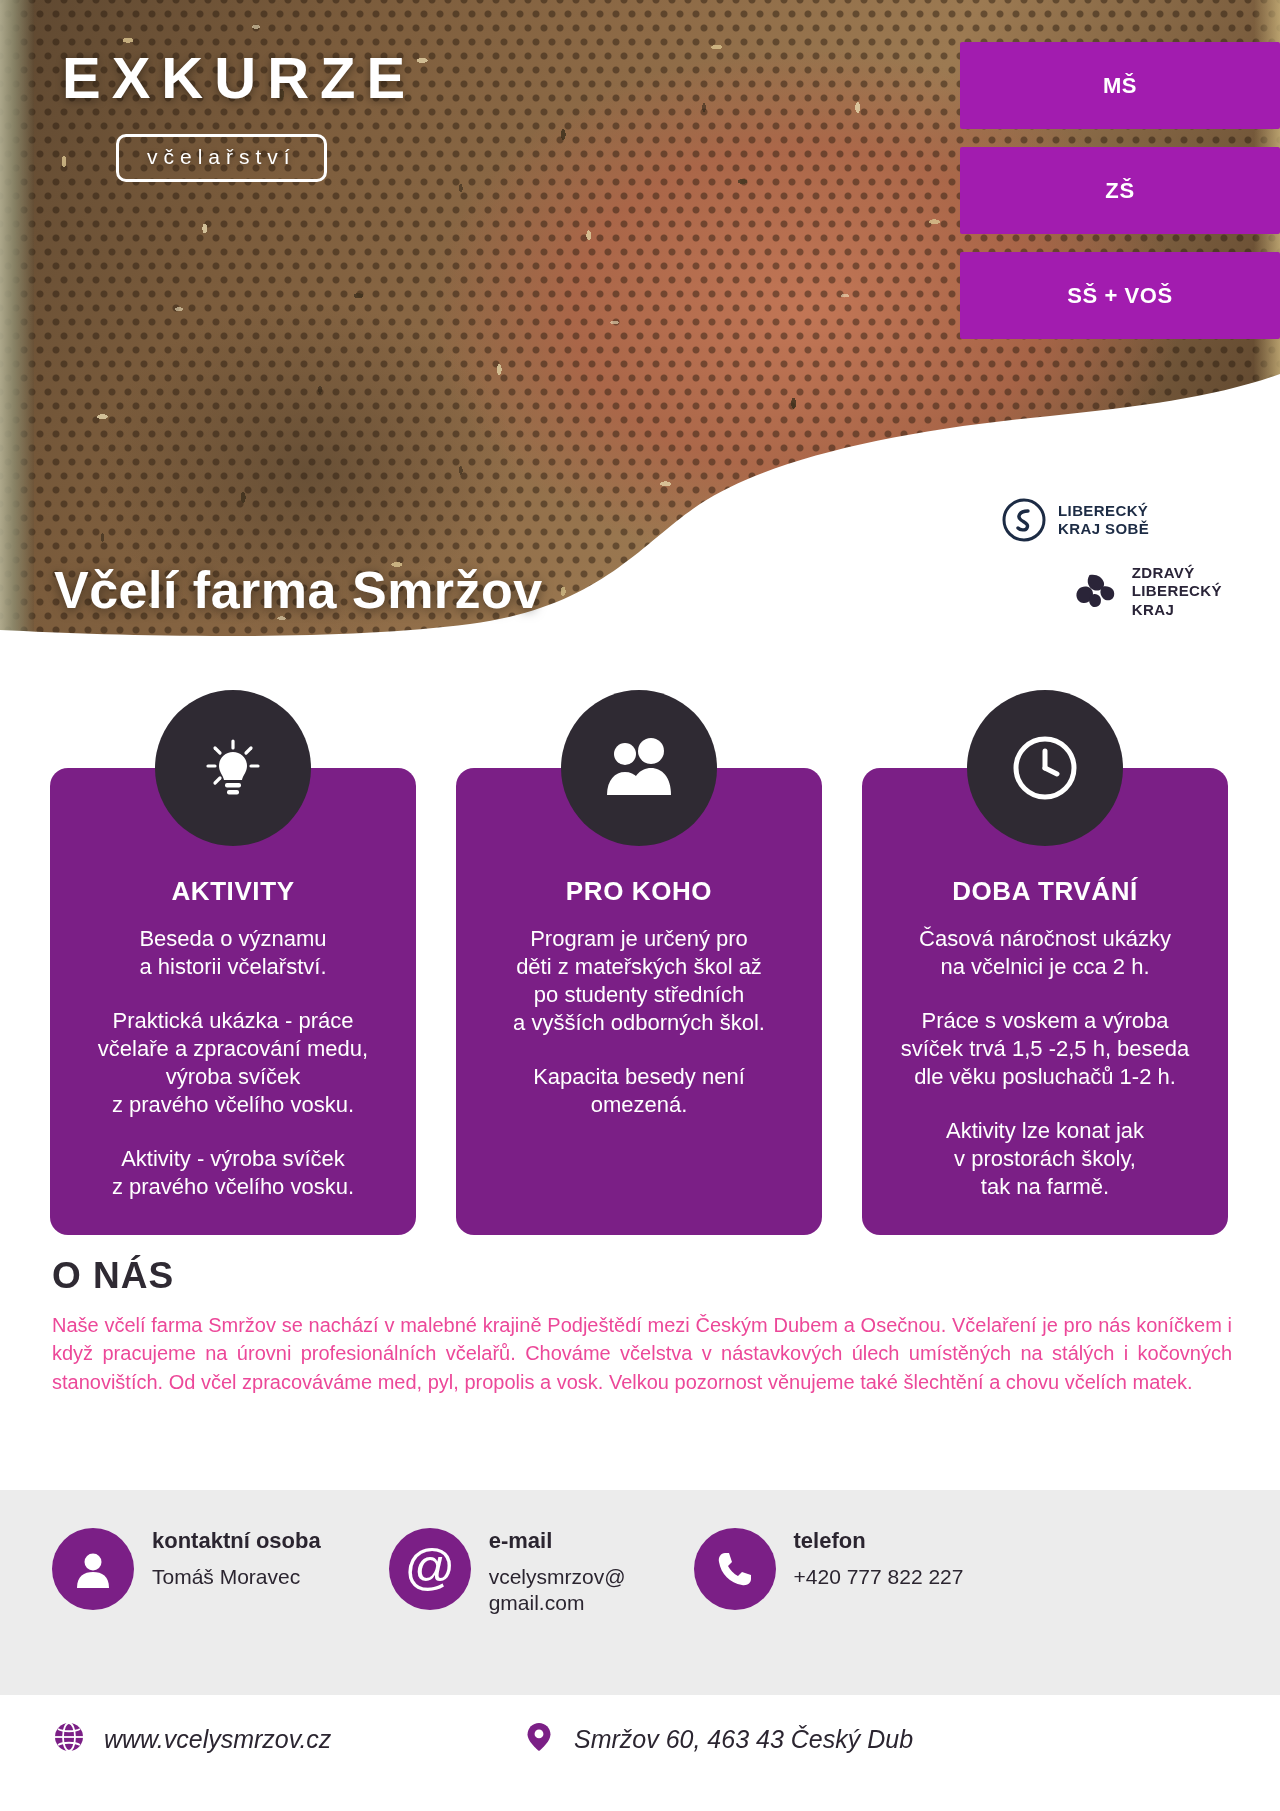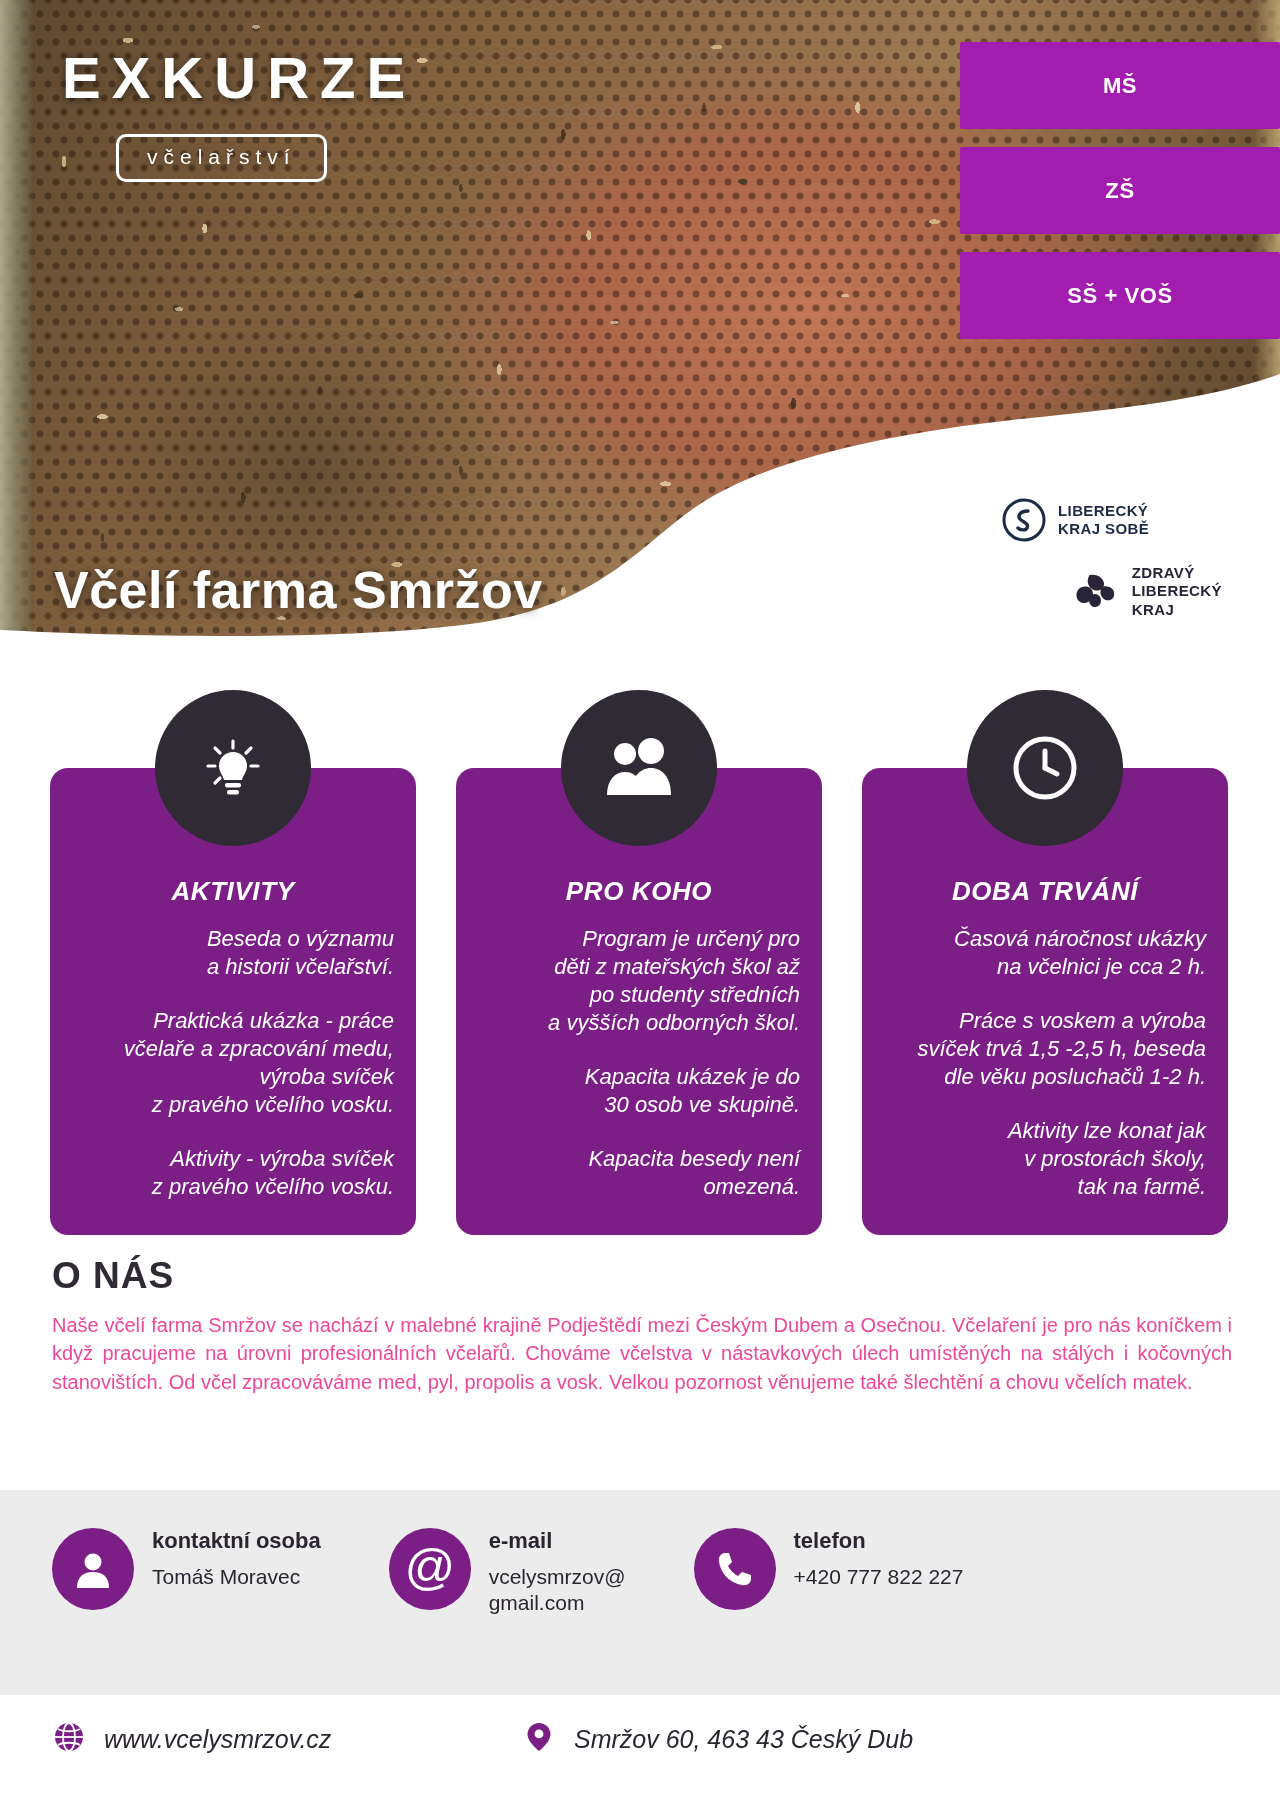--- a/index.html
+++ b/index.html
@@ -201,21 +201,20 @@
     gap: 40px;
   }
   .card {
     position: relative;
     width: 366px;
     background: #7b1f86;
     border-radius: 18px;
     padding: 108px 22px 26px;
     color: #ffffff;
     text-align: center;
-    font-style: italic;
   }
   .card-icon {
     position: absolute;
     top: -78px;
     left: 50%;
     transform: translateX(-50%);
     width: 156px;
     height: 156px;
     border-radius: 50%;
     background: #2f2a33;
@@ -226,21 +225,20 @@
   .card-title {
     font-size: 26px;
     font-weight: bold;
     letter-spacing: .6px;
     margin-bottom: 18px;
   }
   .card-para {
     font-size: 22px;
     line-height: 1.27;
     margin-bottom: 26px;
-    text-align: right;
   }
   .card-para:last-child { margin-bottom: 0; }
   .card.tall { padding-bottom: 34px; }
 
   
   .about {
     position: absolute;
     top: 1255px;
     left: 52px;
     width: 1180px;
@@ -417,22 +415,20 @@
         <path d="M6 58 C6 43 14 35 24 35 C34 35 42 43 42 58 Z" fill="#ffffff"></path>
         <circle cx="50" cy="14" r="13" fill="#ffffff"></circle>
         <path d="M30 58 C30 40 39 31 50 31 C61 31 70 40 70 58 Z" fill="#ffffff"></path>
       </svg>
     </div>
     <div class="card-title">PRO KOHO</div>
     <div class="card-para" style="white-space: pre-line">Program je určený pro
 děti z mateřských škol až
 po studenty středních
 a vyšších odborných škol.</div>
-    <div class="card-para" style="white-space: pre-line">Kapacita ukázek je do
-30 osob ve skupině.</div>
     <div class="card-para" style="white-space: pre-line">Kapacita besedy není
 omezená.</div>
   </div>
 
   <div class="card tall">
     <div class="card-icon">
       <svg width="70" height="70" viewBox="0 0 70 70">
         <circle cx="35" cy="35" r="29" fill="none" stroke="#ffffff" stroke-width="5"></circle>
         <line x1="35" y1="35" x2="35" y2="18" stroke="#ffffff" stroke-width="5" stroke-linecap="round"></line>
         <line x1="35" y1="35" x2="47" y2="41" stroke="#ffffff" stroke-width="5" stroke-linecap="round"></line>

